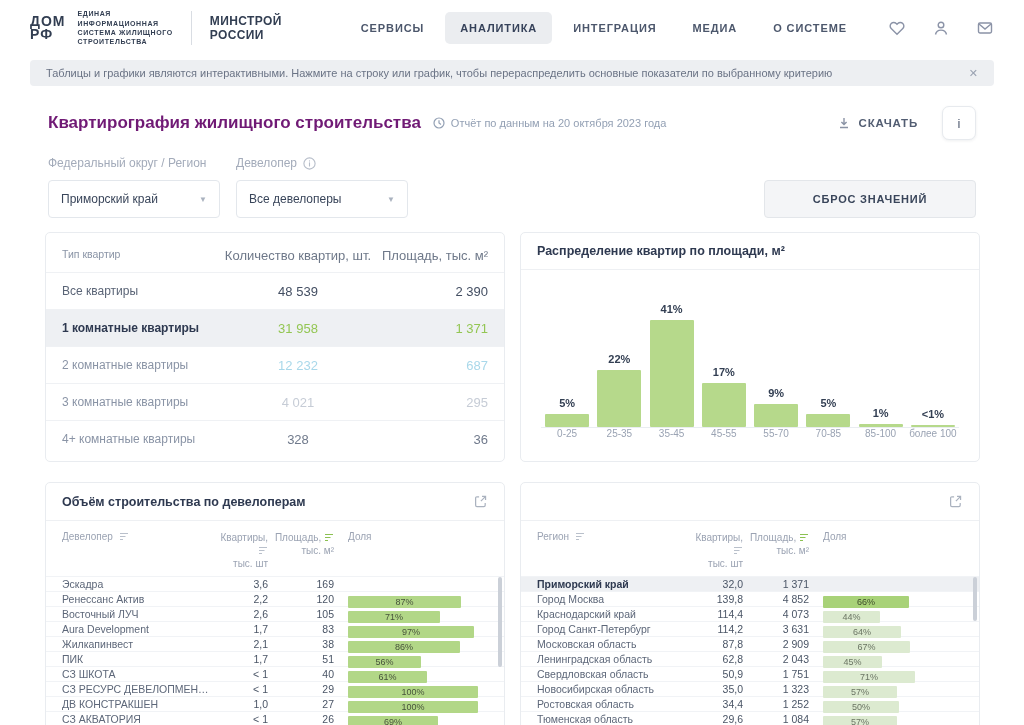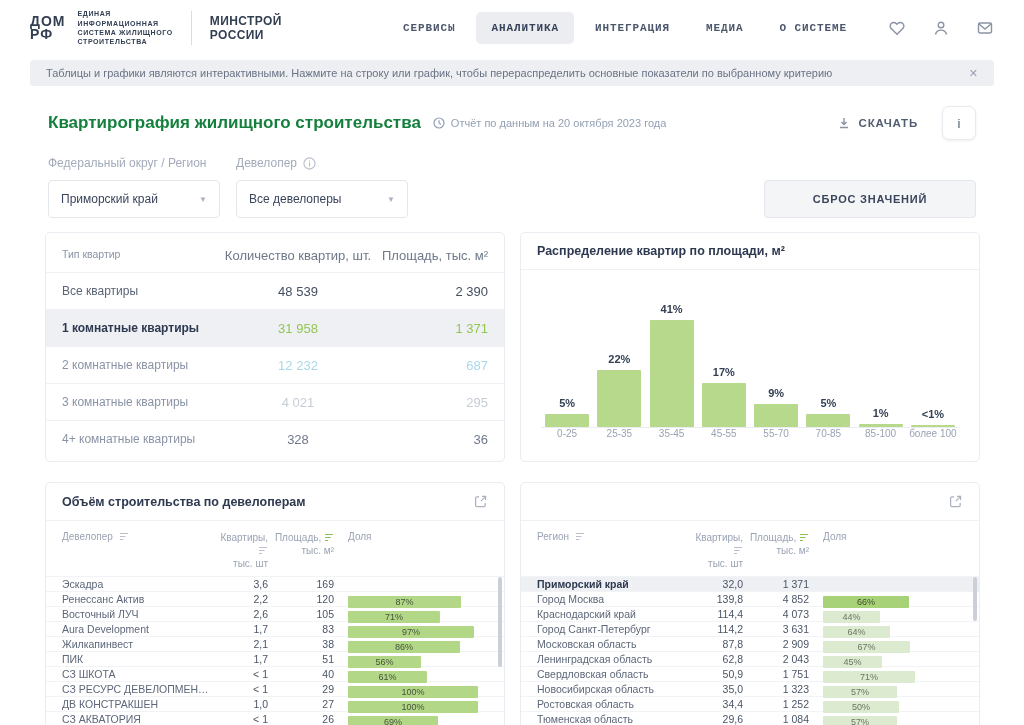--- a/index.html
+++ b/index.html
@@ -9,33 +9,33 @@
 
   
   header { height:56px; display:flex; align-items:center; padding:0 30px; background:#fff; }
   .logo-group { display:flex; align-items:center; gap:12px; }
   .logo-mark { font-weight:800; font-size:14px; line-height:.95; letter-spacing:1px; color:#323e52; }
   .logo-caption { font-size:7px; font-weight:700; letter-spacing:.6px; line-height:1.35; color:#323e52; }
   .logo-divider { width:1px; height:34px; background:#d9dde3; margin:0 6px; }
   .ministry { font-size:12px; font-weight:700; letter-spacing:.4px; line-height:1.2; color:#323e52; }
   nav { margin-left:auto; display:flex; align-items:center; gap:6px; }
   .nav-item { font-size:11px; font-weight:700; letter-spacing:.9px; color:#4c576c;
-    padding:10px 15px; border-radius:5px; background:transparent; border:none; cursor:pointer; white-space:nowrap;font-family:Liberation Mono, monospace; }
+    padding:10px 15px; border-radius:5px; background:transparent; border:none; cursor:pointer; white-space:nowrap; }
   .nav-item.active { background:#ebedf0; color:#36425a; }
   .header-icons { display:flex; align-items:center; gap:26px; margin-left:26px; }
   .hicon { width:18px; height:18px; cursor:pointer; display:block; }
 
   
   .banner { margin:4px 30px 0; height:26px; background:#edeff2; border-radius:4px;
     display:flex; align-items:center; padding:0 16px; font-size:11px; color:#6a7385; }
   .banner-close { margin-left:auto; border:none; background:none; color:#9aa2b2; font-size:11px; cursor:pointer; }
 
   
   .titlebar { display:flex; align-items:center; padding:20px 48px 0; }
-  h1 { font-size:17px; font-weight:700; color:#15803d; }
+  h1 { font-size:17px; font-weight:700; color:#701a75; }
   .report-note { font-size:11px; color:#93a0b4; margin-left:6px; }
   .clock-icon { margin-left:12px; display:flex; }
   .title-actions { margin-left:auto; display:flex; align-items:center; }
   .download-btn { display:flex; align-items:center; gap:8px; border:none; background:none; cursor:pointer;
     font-size:11.5px; font-weight:700; letter-spacing:.8px; color:#525d72; font-family:inherit; }
   .info-btn { width:34px; height:34px; margin-left:24px; background:#fff; border:1px solid #e7eaee;
     border-radius:7px; box-shadow:0 1px 3px rgba(40,50,70,.08); font-size:13px; color:#525d72; cursor:pointer; }
 
   
   .filters { display:flex; align-items:flex-end; padding:16px 48px 0; }
@@ -450,21 +450,21 @@
             <div class="br-area">4 852</div>
             <div class="br-share">
               <div class="sbar" style="width: 57px;">44%</div>
             </div>
           </div>
           <div class="brow">
             <div class="br-name">Краснодарский край</div>
             <div class="br-units">114,4</div>
             <div class="br-area">4 073</div>
             <div class="br-share">
-              <div class="sbar" style="width: 67px;">64%</div>
+              <div class="sbar" style="width: 78px;">64%</div>
             </div>
           </div>
           <div class="brow">
             <div class="br-name">Город Санкт-Петербург</div>
             <div class="br-units">114,2</div>
             <div class="br-area">3 631</div>
             <div class="br-share">
               <div class="sbar" style="width: 87px;">67%</div>
             </div>
           </div>

